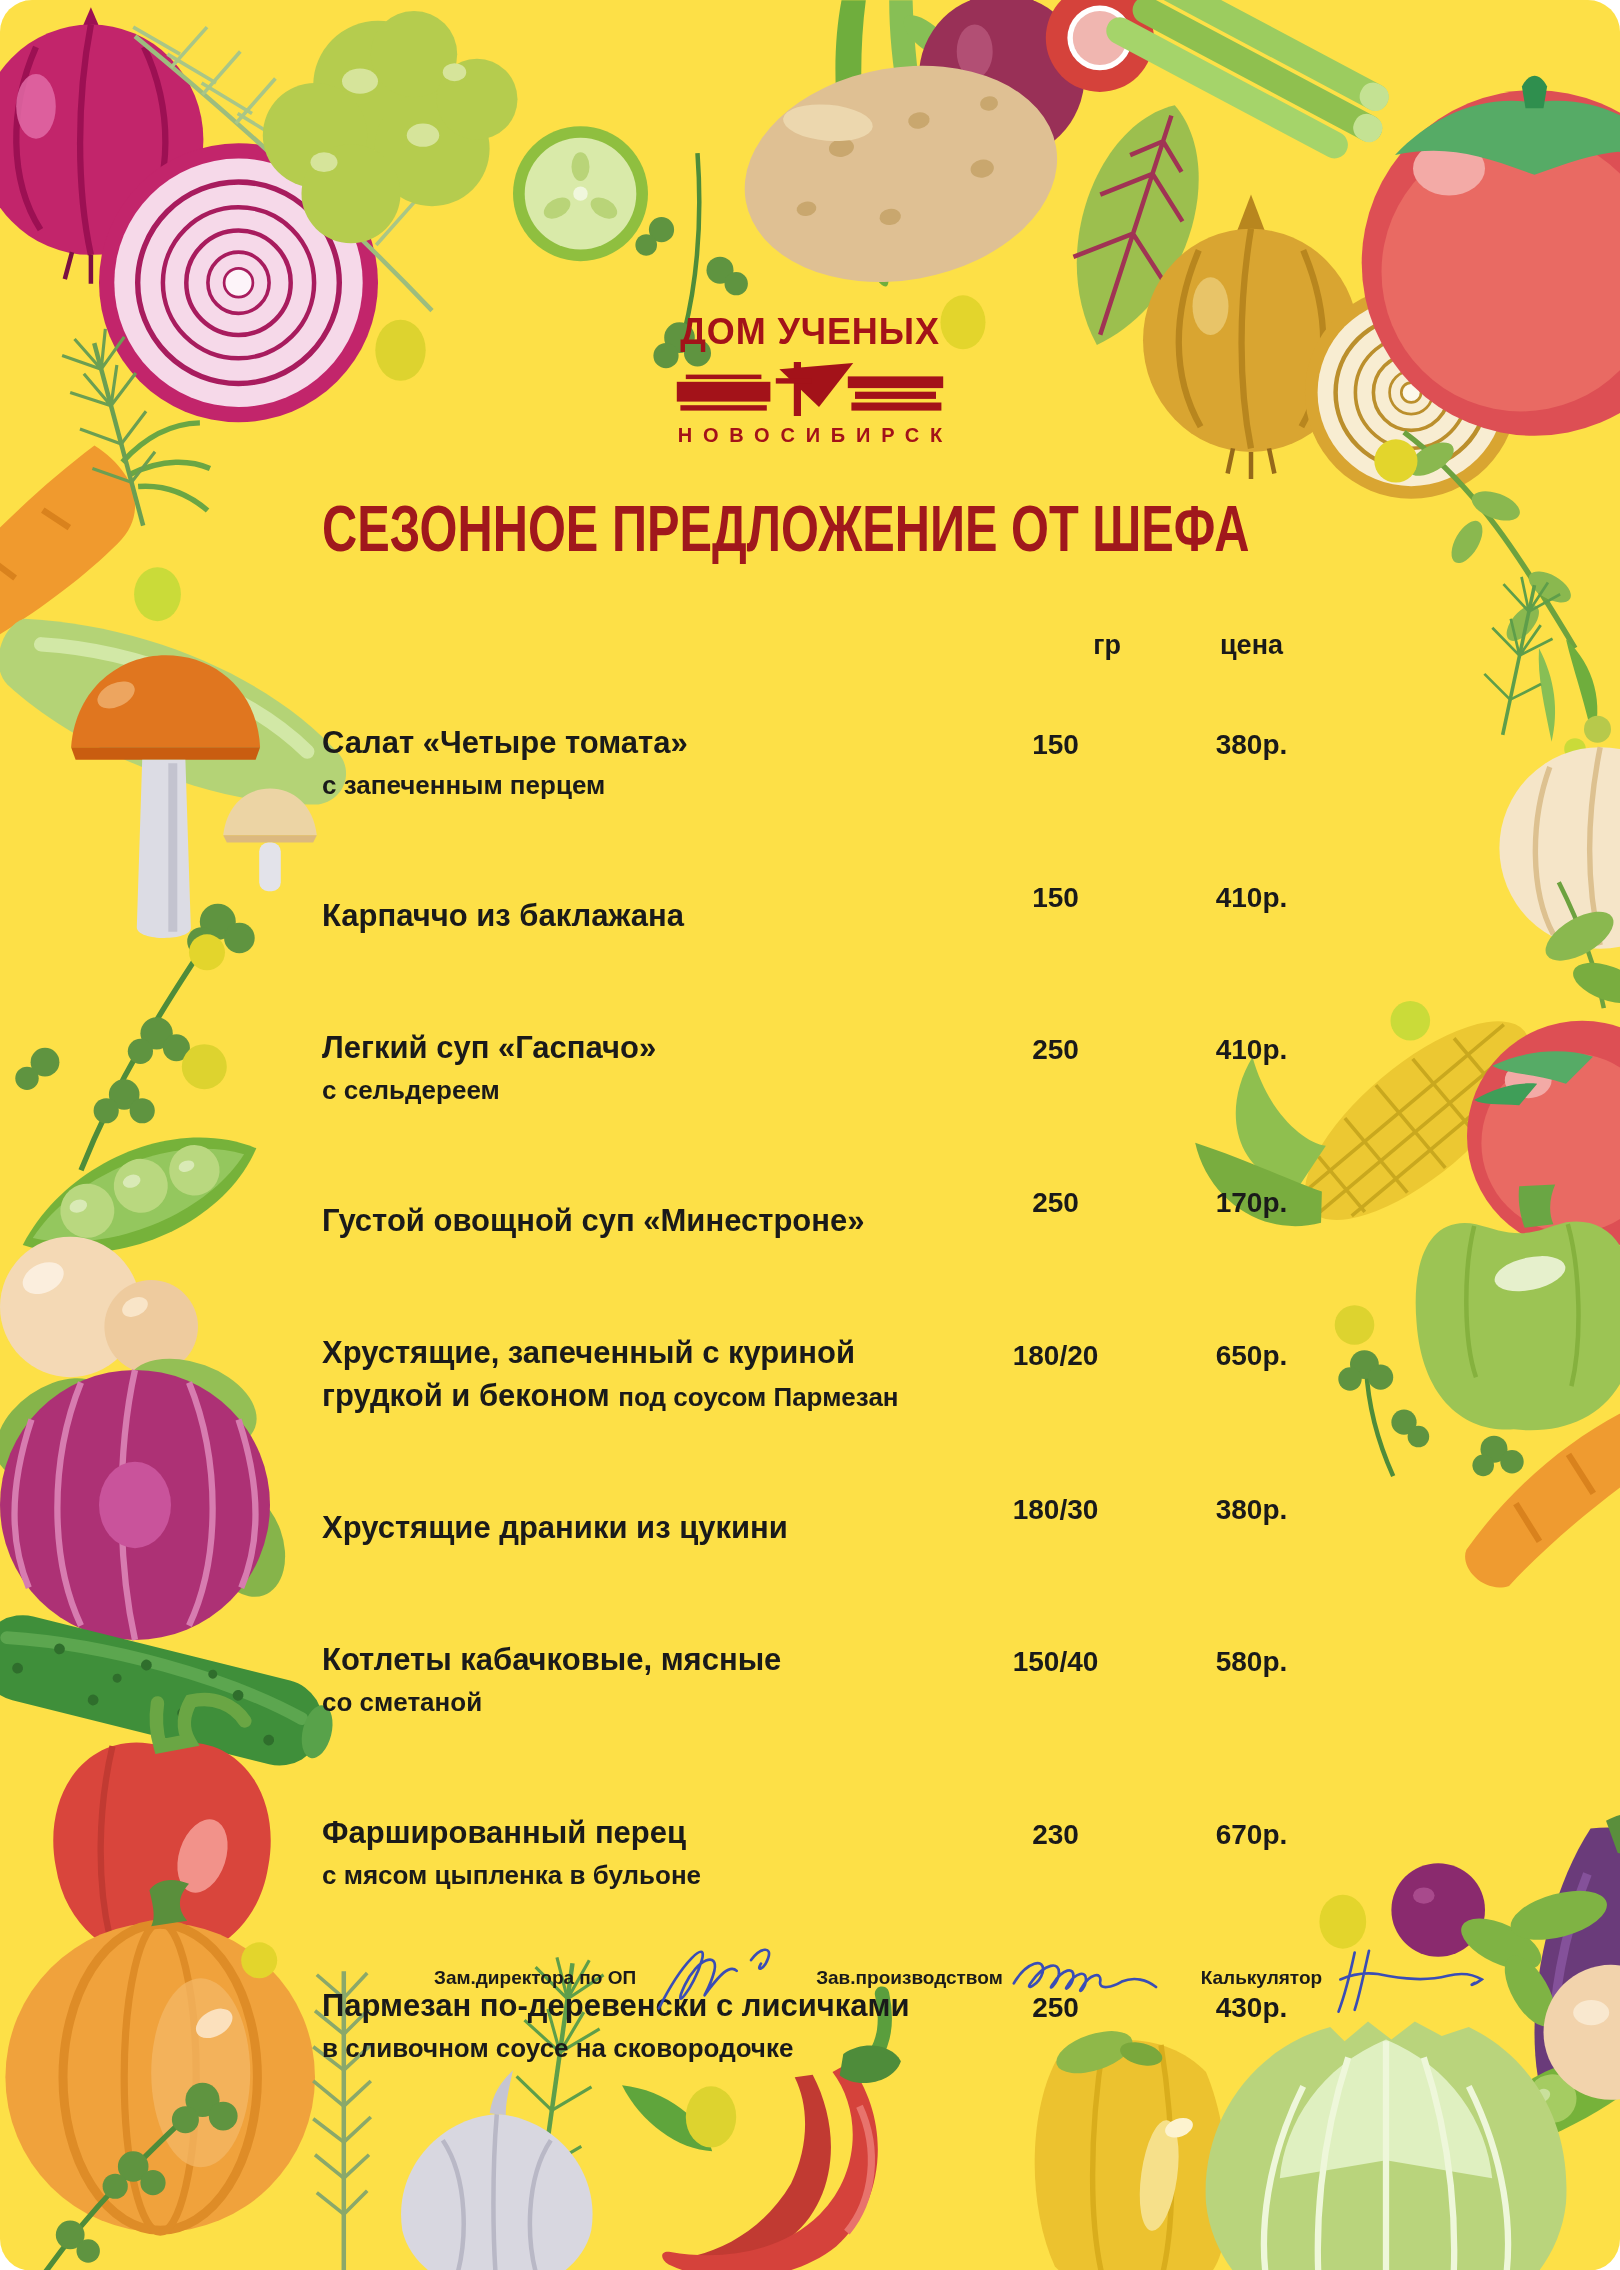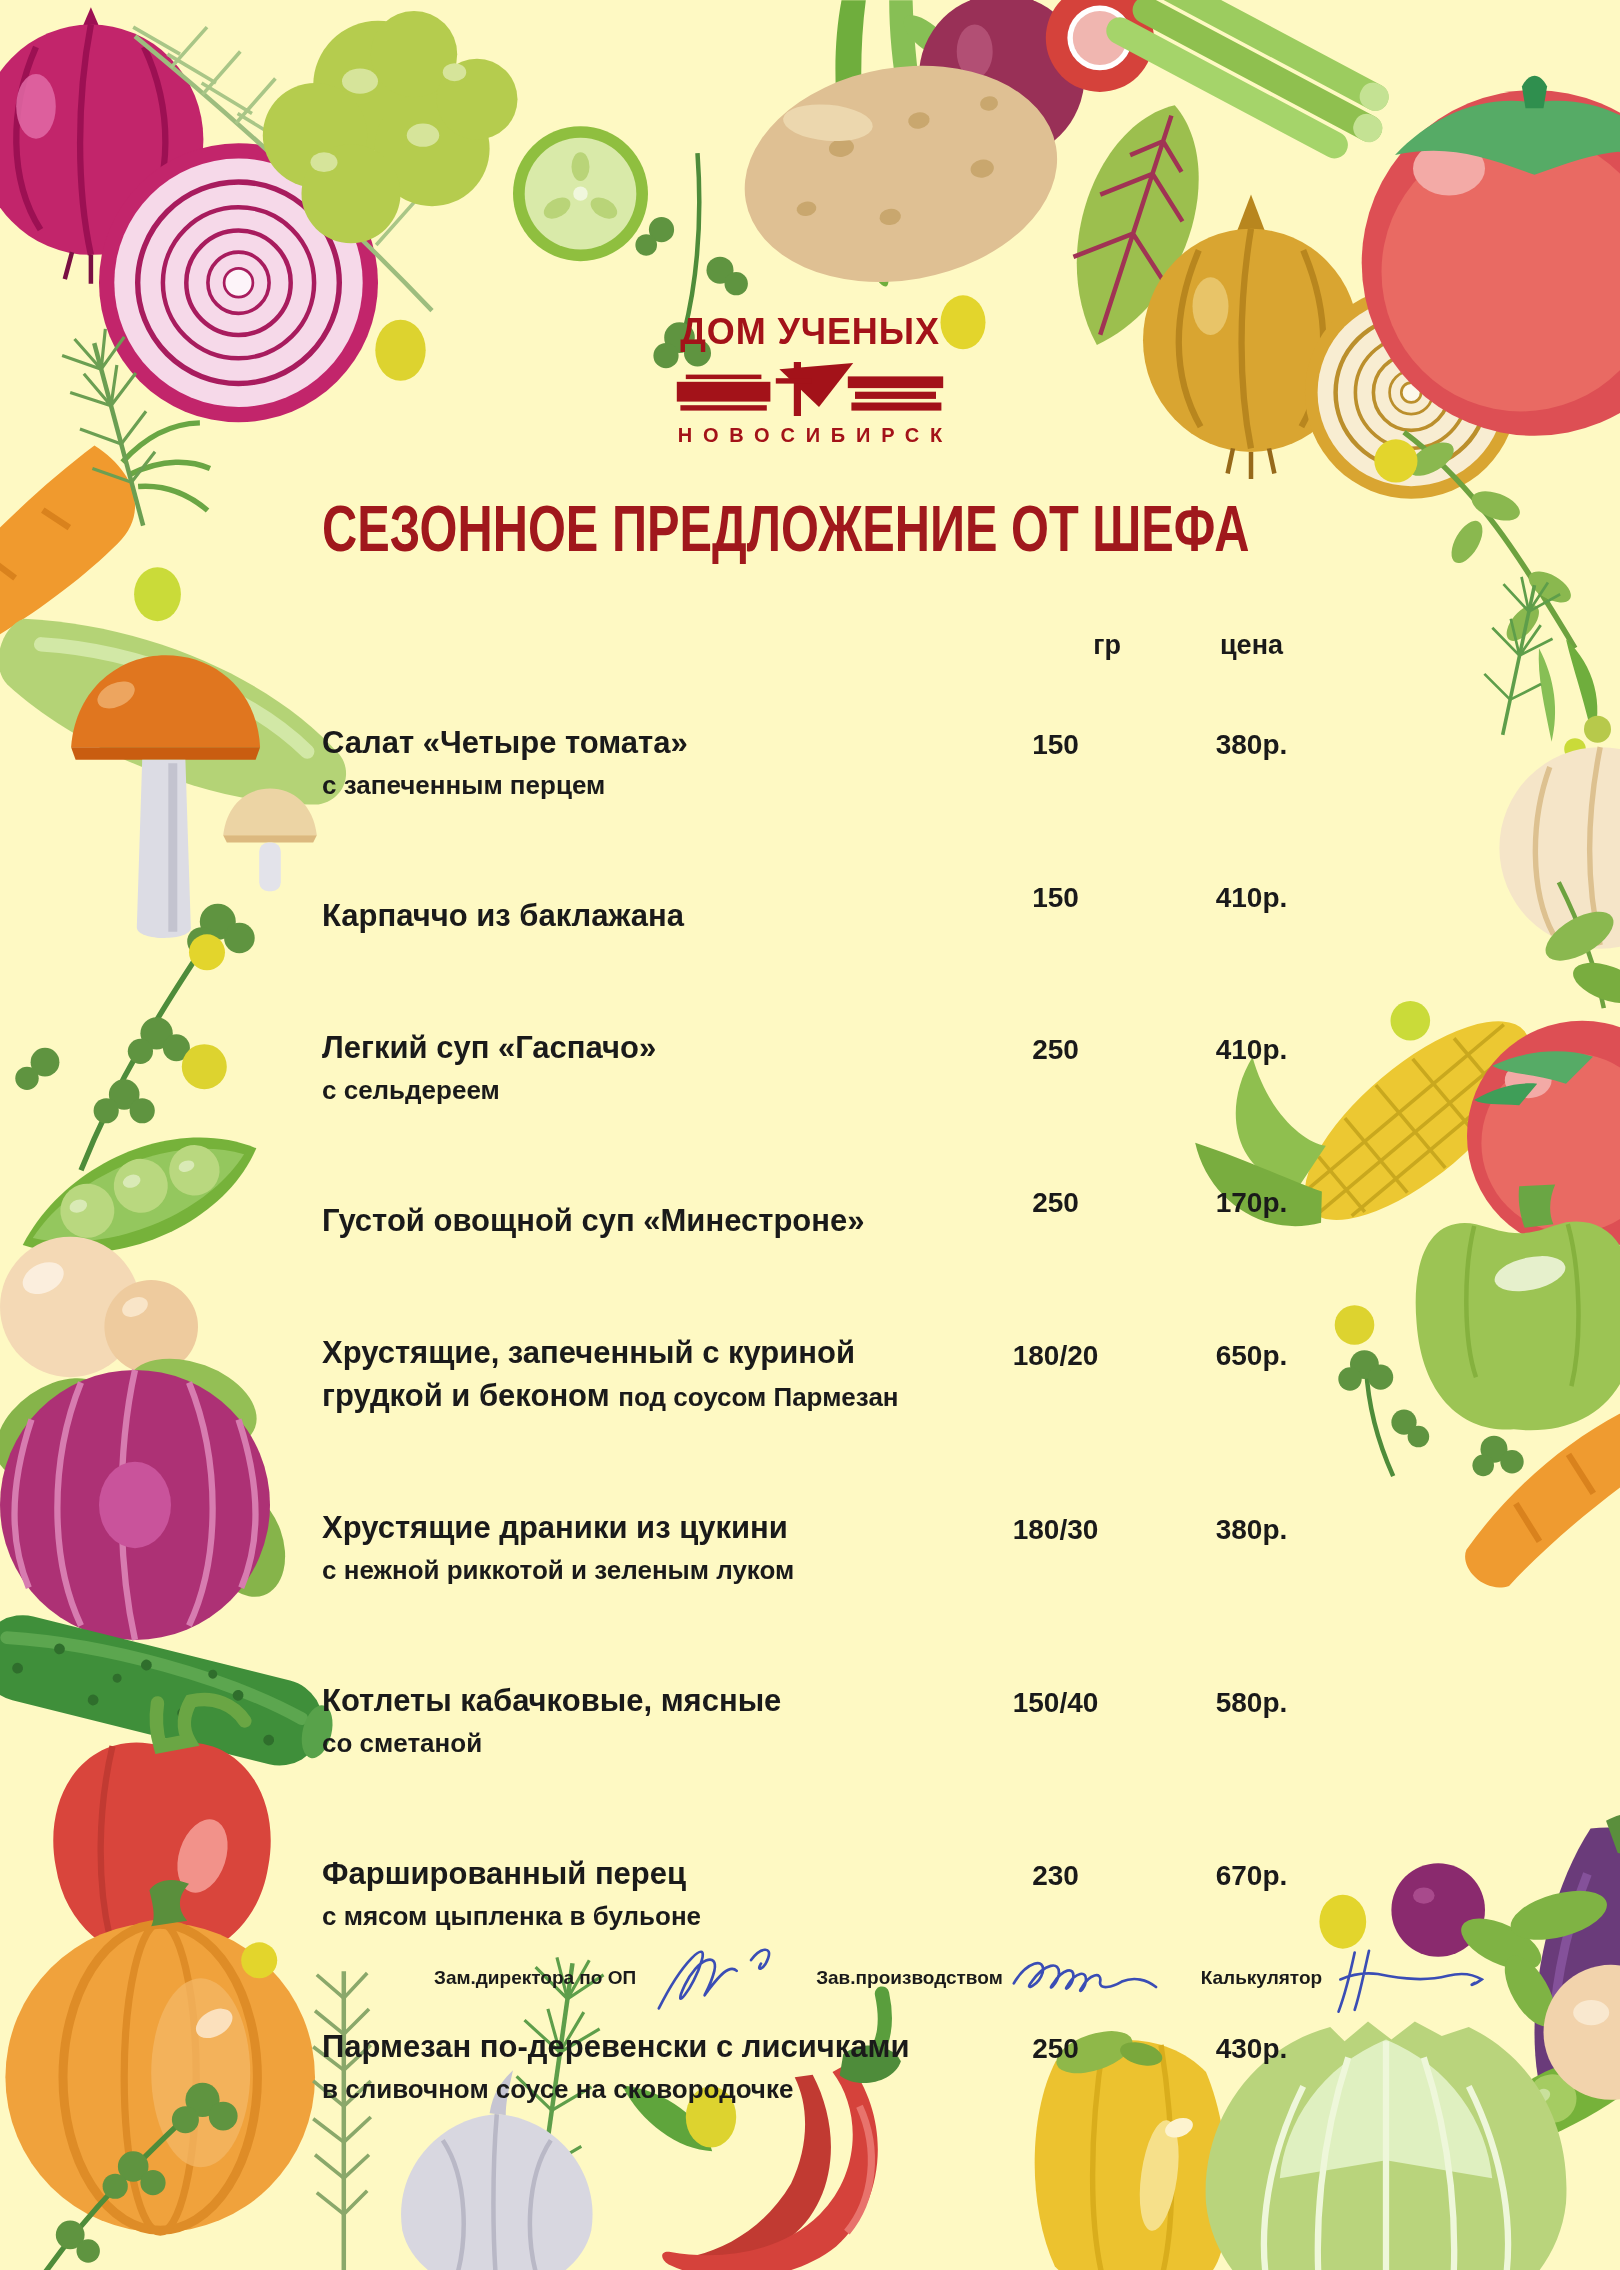--- a/index.html
+++ b/index.html
@@ -1,17 +1,17 @@
 <!DOCTYPE html>
 <html style="font-size:14.4px"><head>
 <meta charset="utf-8">
 <style>
   html,body{margin:0;padding:0;background:#fff;}
-  .page{position:relative;width:1620px;height:2271px;background:#fef9c3;overflow:hidden;
-        font-family:"Liberation Sans",sans-serif;color:#1a1a1a;}
+  .page{position:relative;width:1620px;height:2271px;background:#fde047;overflow:hidden;
+        font-family:"Liberation Sans",sans-serif;color:#1a1a1a;border-radius:32px;}
   .deco{position:absolute;left:0;top:0;z-index:0;pointer-events:none;}
   .logo{position:absolute;left:648px;top:311px;width:324px;text-align:center;color:#a31219;z-index:2;}
   .logo-title{font-size:36px;font-weight:bold;letter-spacing:0.9px;white-space:nowrap;}
   .logo-building{margin:7.2px auto 5.4px;display:block;}
   .logo-city{font-size:20px;font-weight:bold;letter-spacing:10.8px;text-indent:10.8px;white-space:nowrap;}
   .heading{position:absolute;left:322px;top:491px;font-size:65px;font-weight:bold;color:#a0181c;
            white-space:nowrap;transform:scaleX(0.75);transform-origin:0 0;z-index:2;}
   .menu{position:absolute;left:322px;top:630px;width:1062px;z-index:2;}
   .menu-header{display:grid;grid-template-columns:668px 131px 261px;margin-bottom:23.4px;
                font-size:27px;font-weight:bold;}
@@ -472,21 +472,20 @@
         <div class="item-line1">Хрустящие, запеченный с куриной</div>
         <div class="item-line2"><span class="big">грудкой и беконом </span><span>под соусом Пармезан</span></div>
       </div>
       <div class="grams">180/20</div>
       <div class="price">650р.</div>
     </div>
 
     <div class="menu-row">
       <div>
         <div class="item-line1">Хрустящие драники из цукини</div>
-        <div class="item-line2">с нежной риккотой и зеленым луком</div>
       </div>
       <div class="grams">180/30</div>
       <div class="price">380р.</div>
     </div>
 
     <div class="menu-row">
       <div>
         <div class="item-line1">Котлеты кабачковые, мясные</div>
         <div class="item-line2">со сметаной</div>
       </div>

